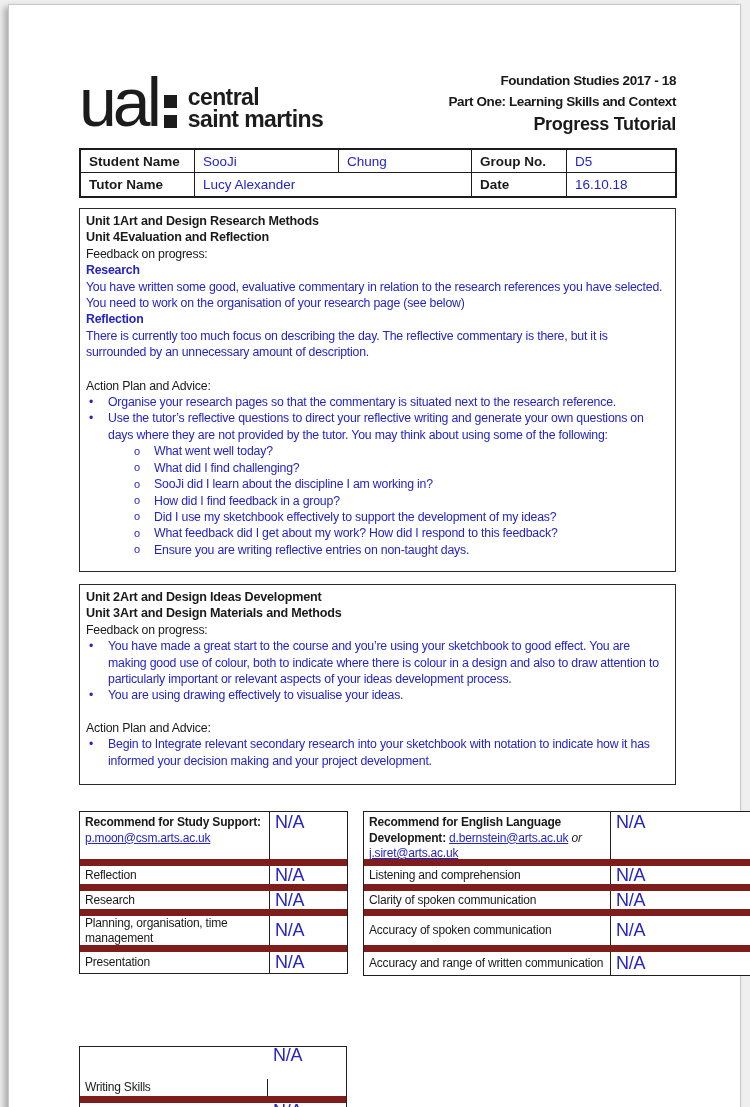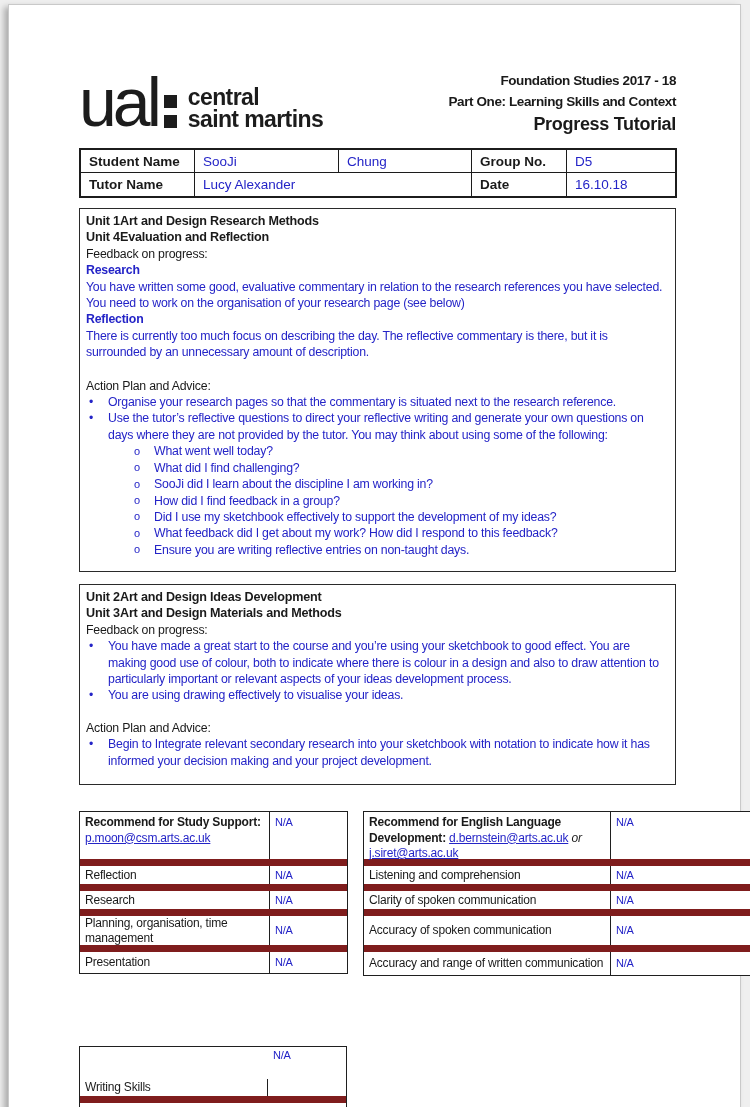--- a/index.html
+++ b/index.html
@@ -59,21 +59,21 @@
   li.sub::before { content:"o"; position:absolute; left:48px; top:-0.5px; font-size:11px; }
   
   .rtable { position:absolute; border:1.5px solid #1f1f1f; font-size:12px; letter-spacing:-0.2px; background:#fff; }
   .t-left  { left:70px;  top:806px; width:269px; }
   .t-right { left:354px; top:806px; width:394px; }
   .t-bottom{ left:70px;  top:1041px; width:268px; }
   .trow { display:flex; border-bottom:7px solid #7f1d1d; }
   .trow:last-child { border-bottom:none; }
   .tc { padding:1px 5px; display:flex; align-items:center; line-height:14.5px; }
   .tc-lab { border-right:1px solid #1f1f1f; }
-  .tc-val { flex:1; color:var(--blue); font-size:11px; }
+  .tc-val { flex:1; color:var(--blue); font-size:18px; }
   .t-left  .tc-lab { width:190px; }
   .t-right .tc-lab { width:247px; }
   .t-bottom .tc-lab { width:188px;margin-top:32px; }
   .thead { height:47px; align-items:flex-start; display:block; padding-top:3px; line-height:15.5px; }
   .thead-val { align-items:flex-start; padding-top:3px; }
   .h18 { height:18px; } .h29 { height:29px; } .h21 { height:21px; } .h23 { height:23px; } .h17 { height:17px; }
   .h-other { height:30px; align-items:flex-start; padding-top:3px; }
   .email { color:var(--blue); text-decoration:underline; cursor:pointer; }
   .or { font-style:italic; }
   :root { --blue:#2424c7; }

